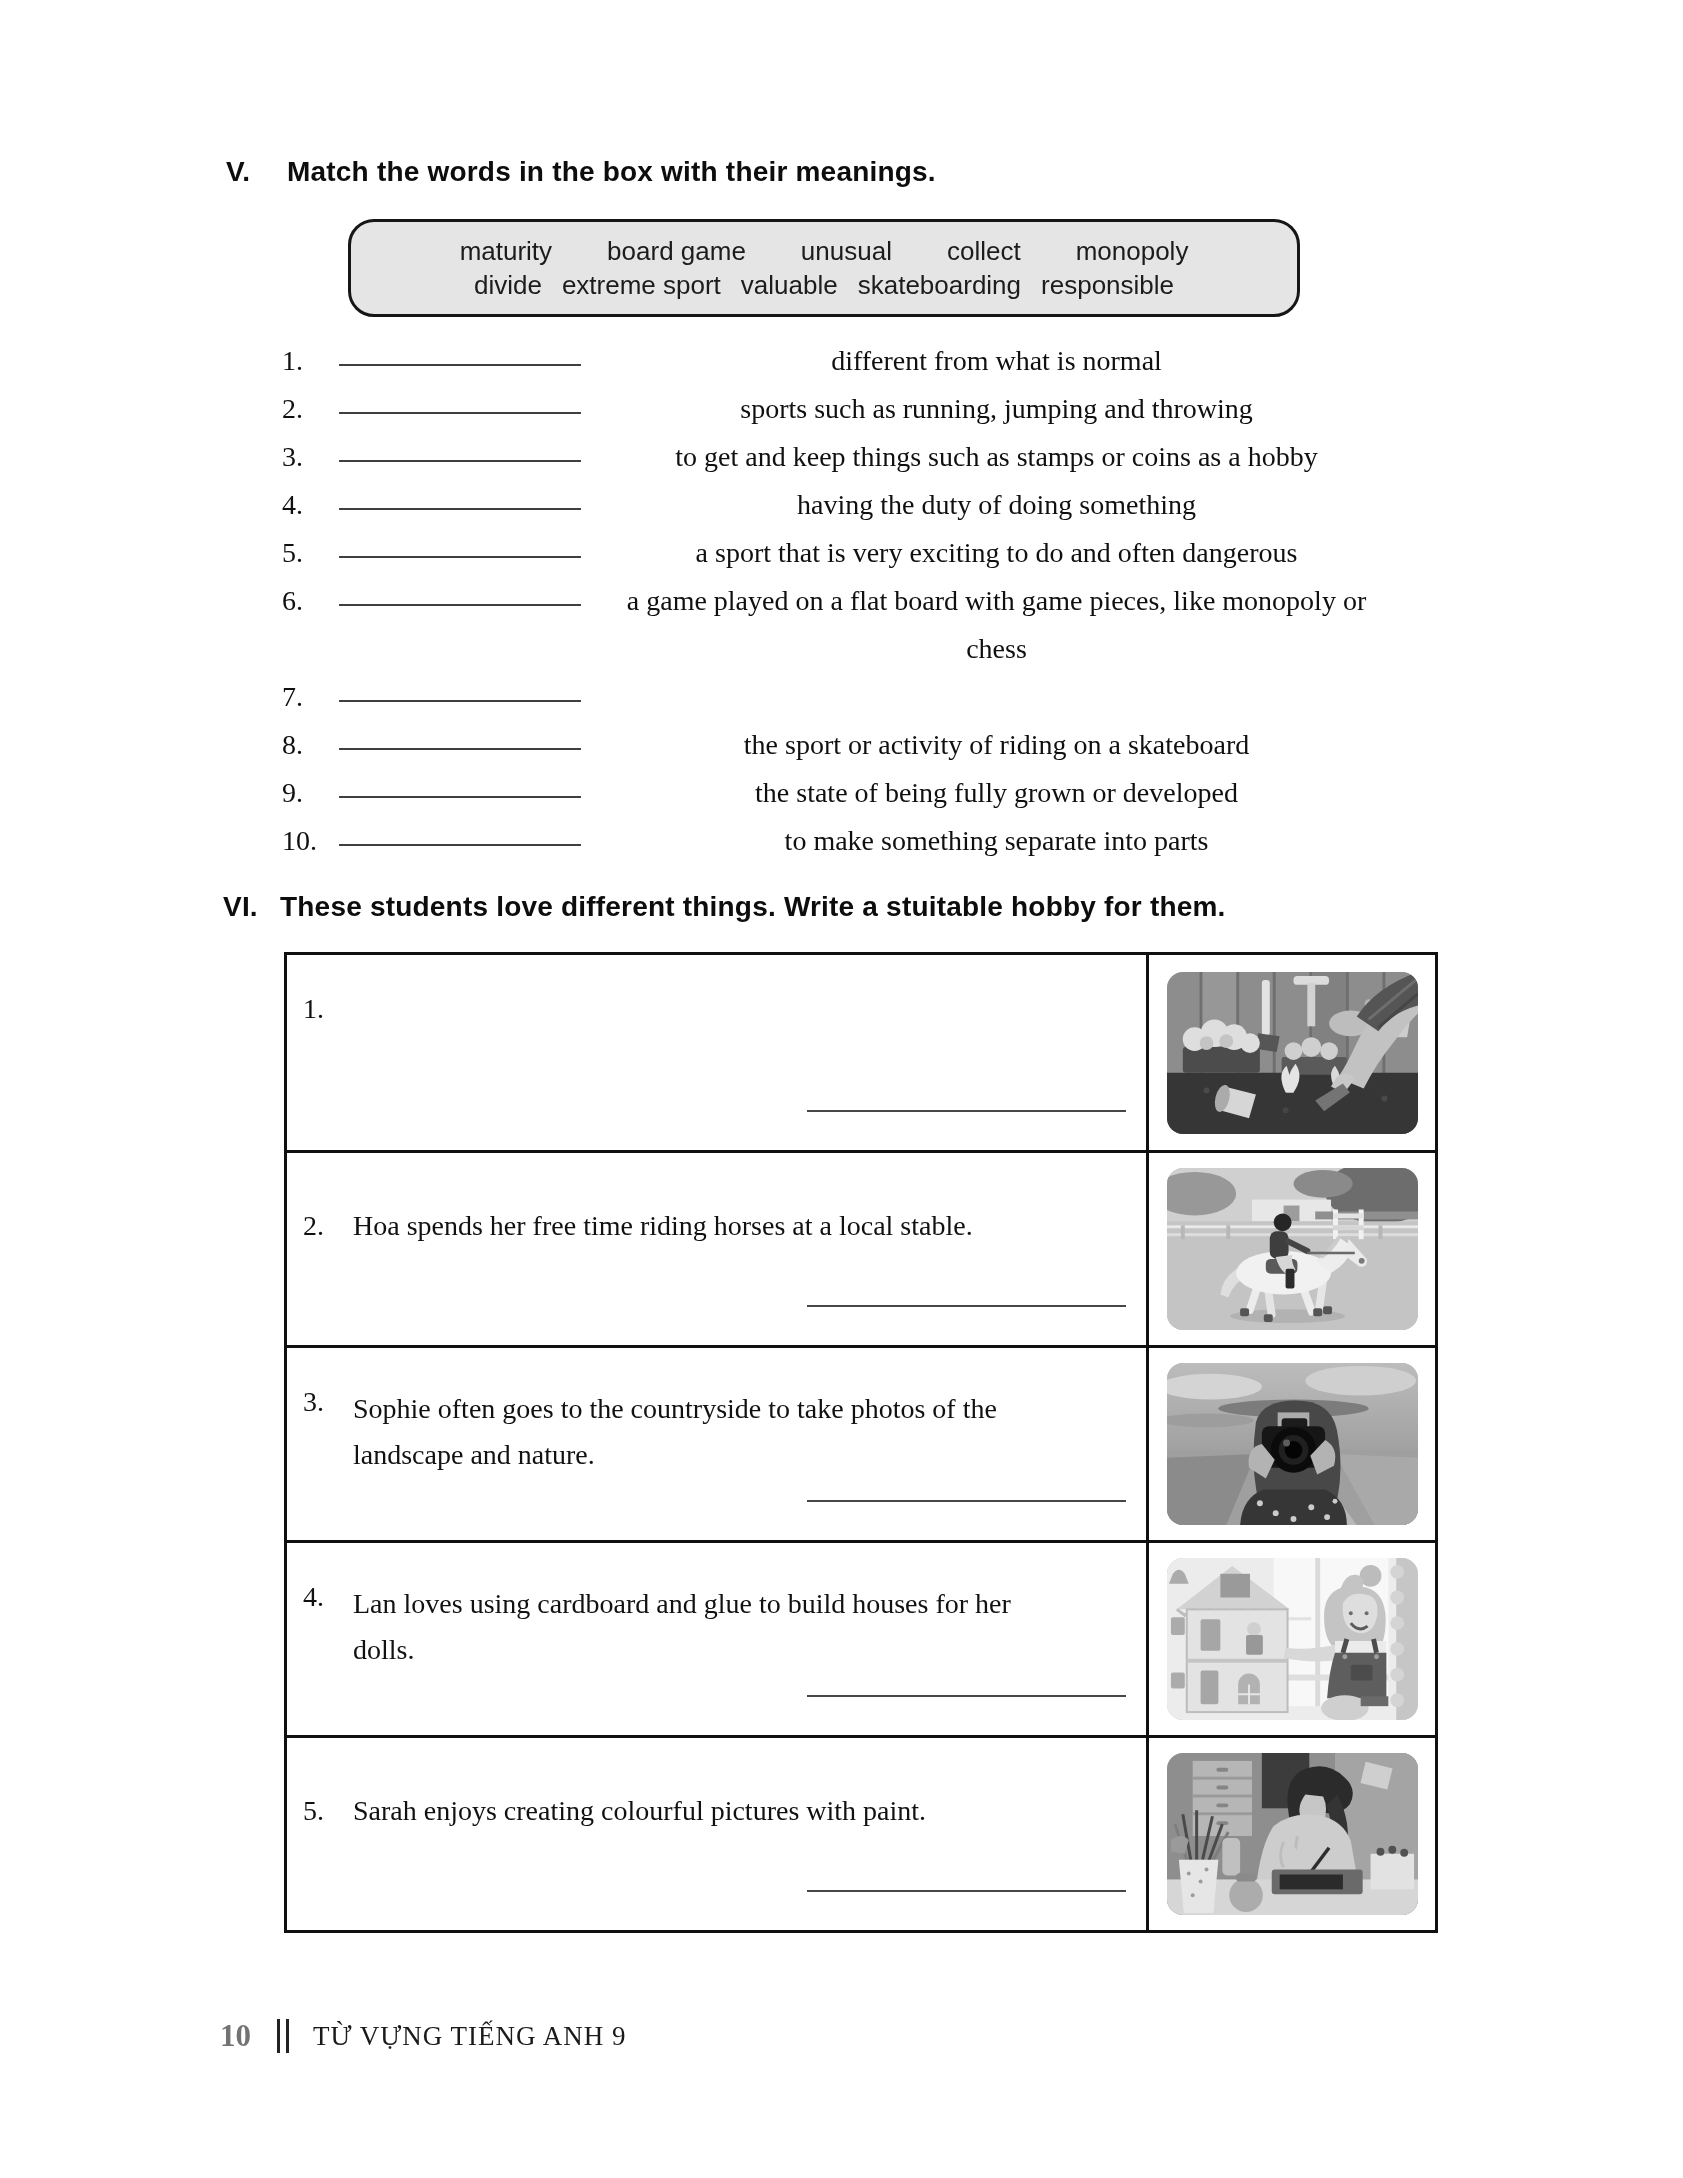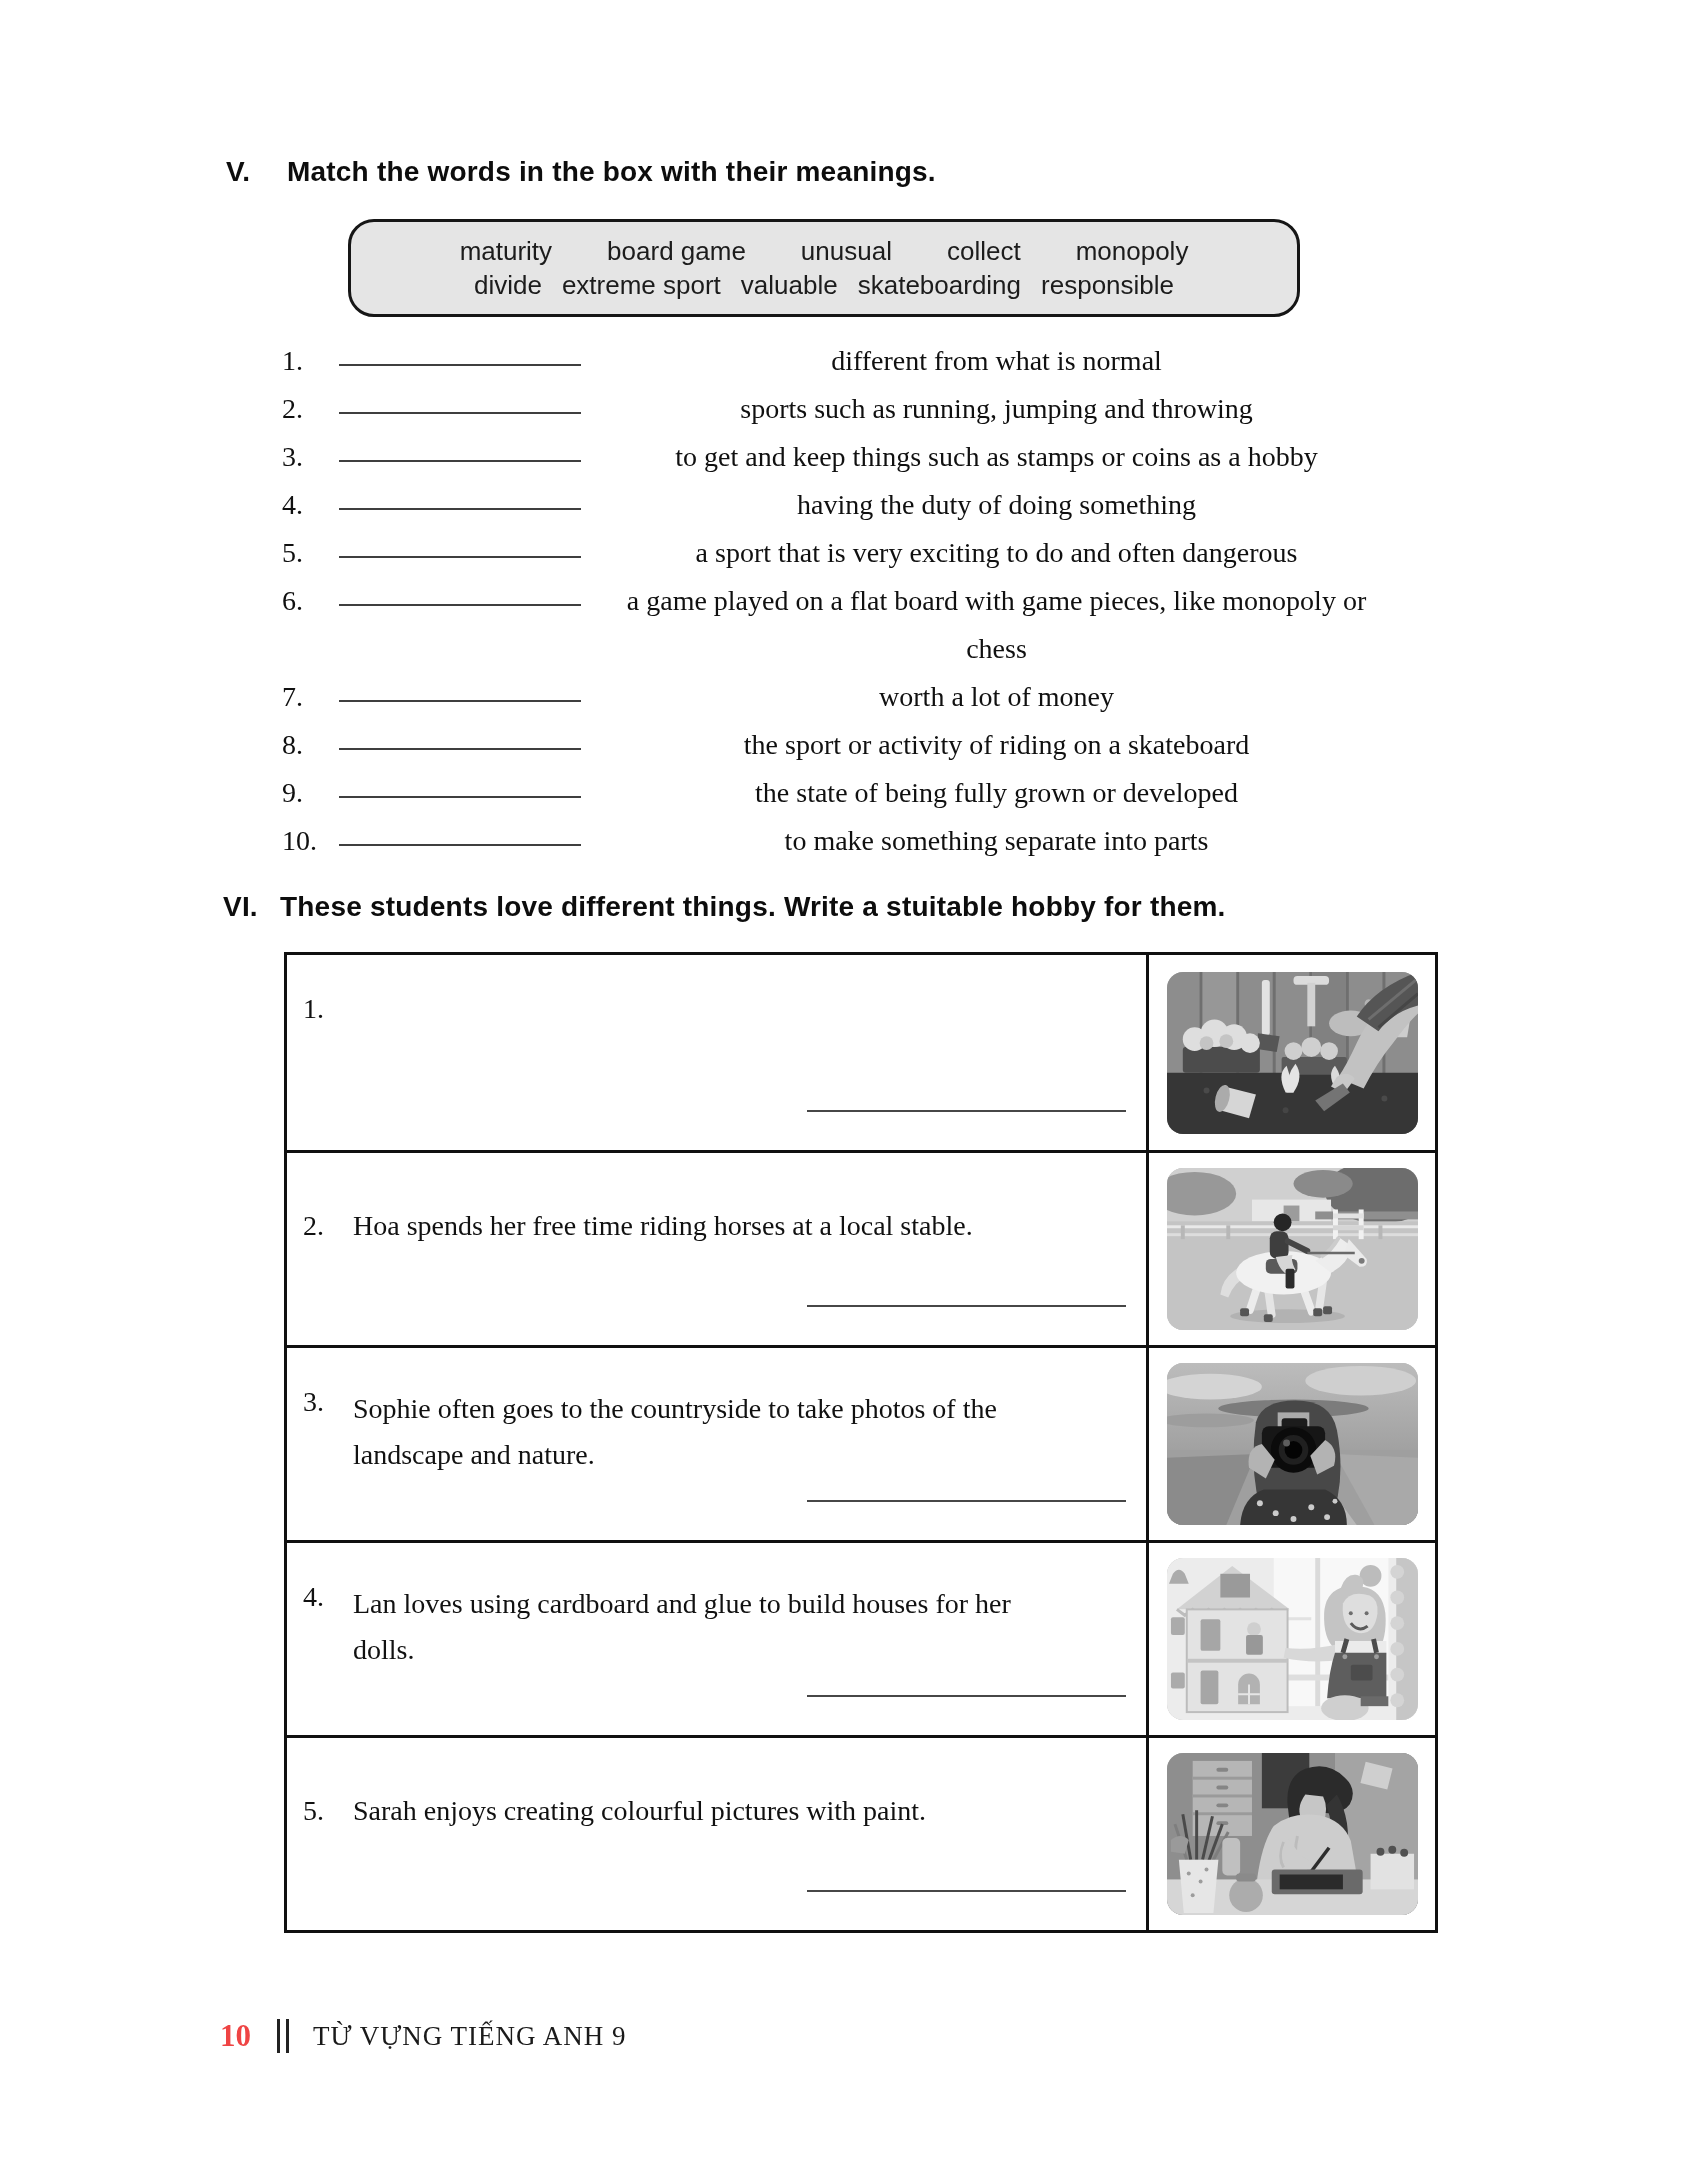--- a/index.html
+++ b/index.html
@@ -40,21 +40,21 @@
   .hcell-text { position:relative; display:flex; padding:38px 20px 0 16px; font-size:28px; }
   .hcell-text.center { align-items:center; padding-top:0; padding-bottom:46px; }
   .hnum { width:50px; flex:none; }
   .htext { flex:1; max-width:708px; line-height:46px; }
   .hblank { position:absolute; right:20px; bottom:38px; width:319px; height:2px; background:#474747; }
   .hcell-photo { border-left:3px solid #101010; display:flex; align-items:center; justify-content:center; }
   .photo { width:251px; height:162px; border-radius:16px; overflow:hidden; background:#bbbbbb; }
   .photo svg { display:block; width:100%; height:100%; }
   
   .footer { position:absolute; left:220px; top:2018px; display:flex; align-items:center; }
-  .footer .pagenum { font-weight:bold; font-size:31px; color:#ef4444; }
+  .footer .pagenum { font-weight:bold; font-size:31px; color:#737373; }
   .footer .bars { display:flex; column-gap:6px; margin:0 24px 0 26px; }
   .footer .bar { width:3px; height:34px; background:#222222; }
   .footer .booktitle { font-size:27px; letter-spacing:1px; color:#1a1a1a; }
 </style>
 </head>
 <body>
 
 <div class="page">
 
   <div class="heading" id="heading-v">
@@ -106,21 +106,20 @@
       <span class="match-def">a sport that is very exciting to do and often dangerous</span>
     </div>
     <div class="match-item">
       <span class="match-num">6.</span>
       <span class="match-blank"></span>
       <span class="match-def">a game played on a flat board with game pieces, like monopoly or chess</span>
     </div>
     <div class="match-item">
       <span class="match-num">7.</span>
       <span class="match-blank"></span>
-      <span class="match-def">worth a lot of money</span>
     </div>
     <div class="match-item">
       <span class="match-num">8.</span>
       <span class="match-blank"></span>
       <span class="match-def">the sport or activity of riding on a skateboard</span>
     </div>
     <div class="match-item">
       <span class="match-num">9.</span>
       <span class="match-blank"></span>
       <span class="match-def">the state of being fully grown or developed</span>

